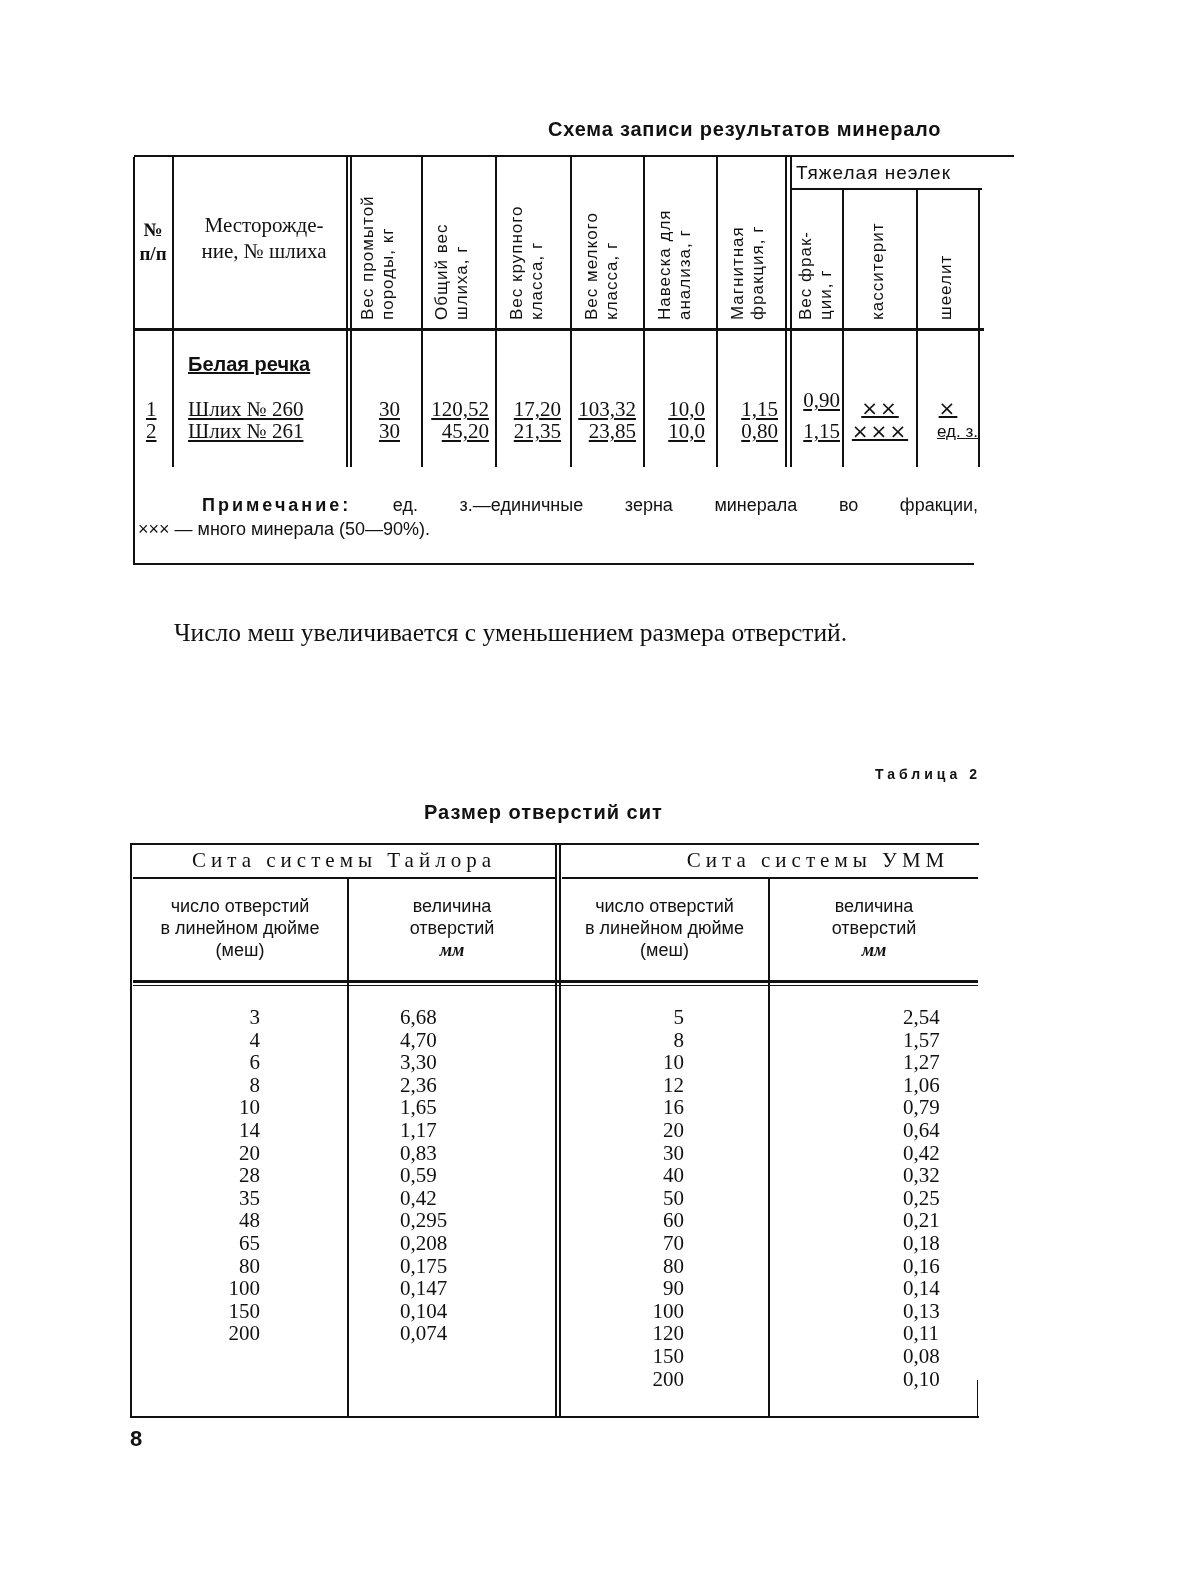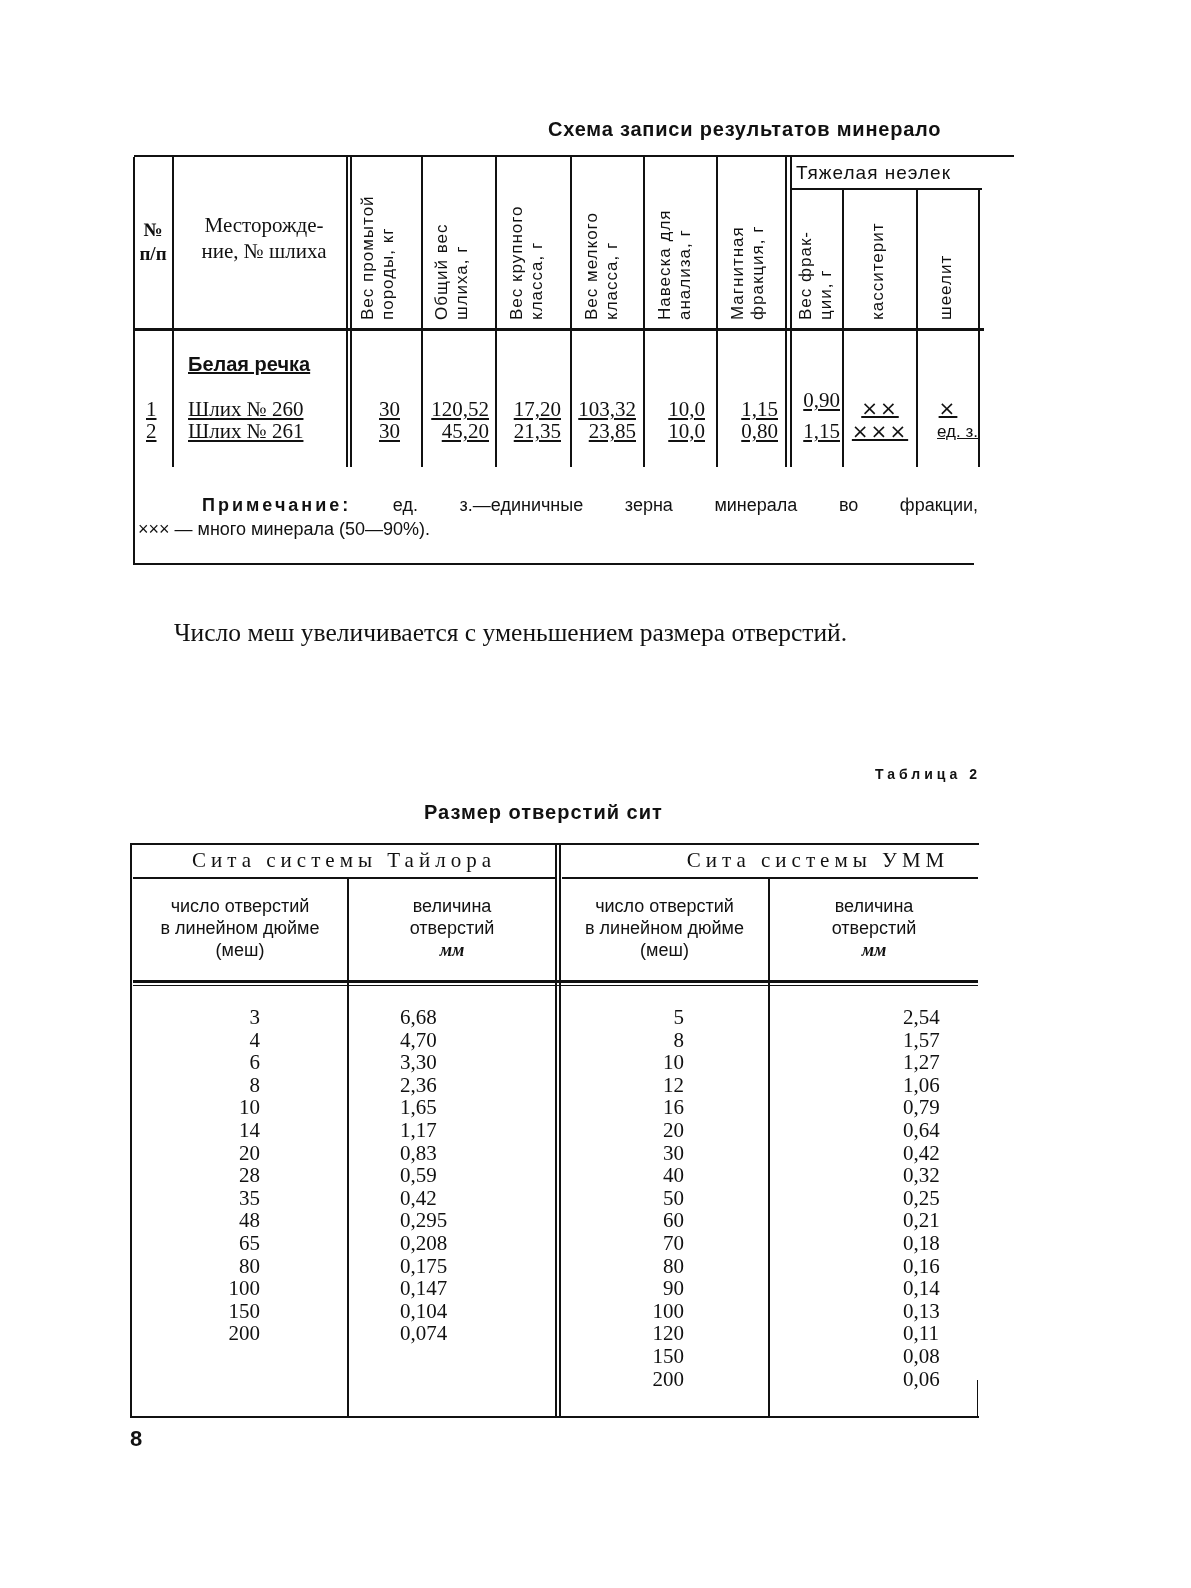--- a/index.html
+++ b/index.html
@@ -263,17 +263,17 @@
       <div>0,42</div>
       <div>0,32</div>
       <div>0,25</div>
       <div>0,21</div>
       <div>0,18</div>
       <div>0,16</div>
       <div>0,14</div>
       <div>0,13</div>
       <div>0,11</div>
       <div>0,08</div>
-      <div>0,06</div>
+      <div>0,10</div>
     </div>
 </div>
 
 <div id="page-num" class="abs">8</div>
 
 </body></html>

